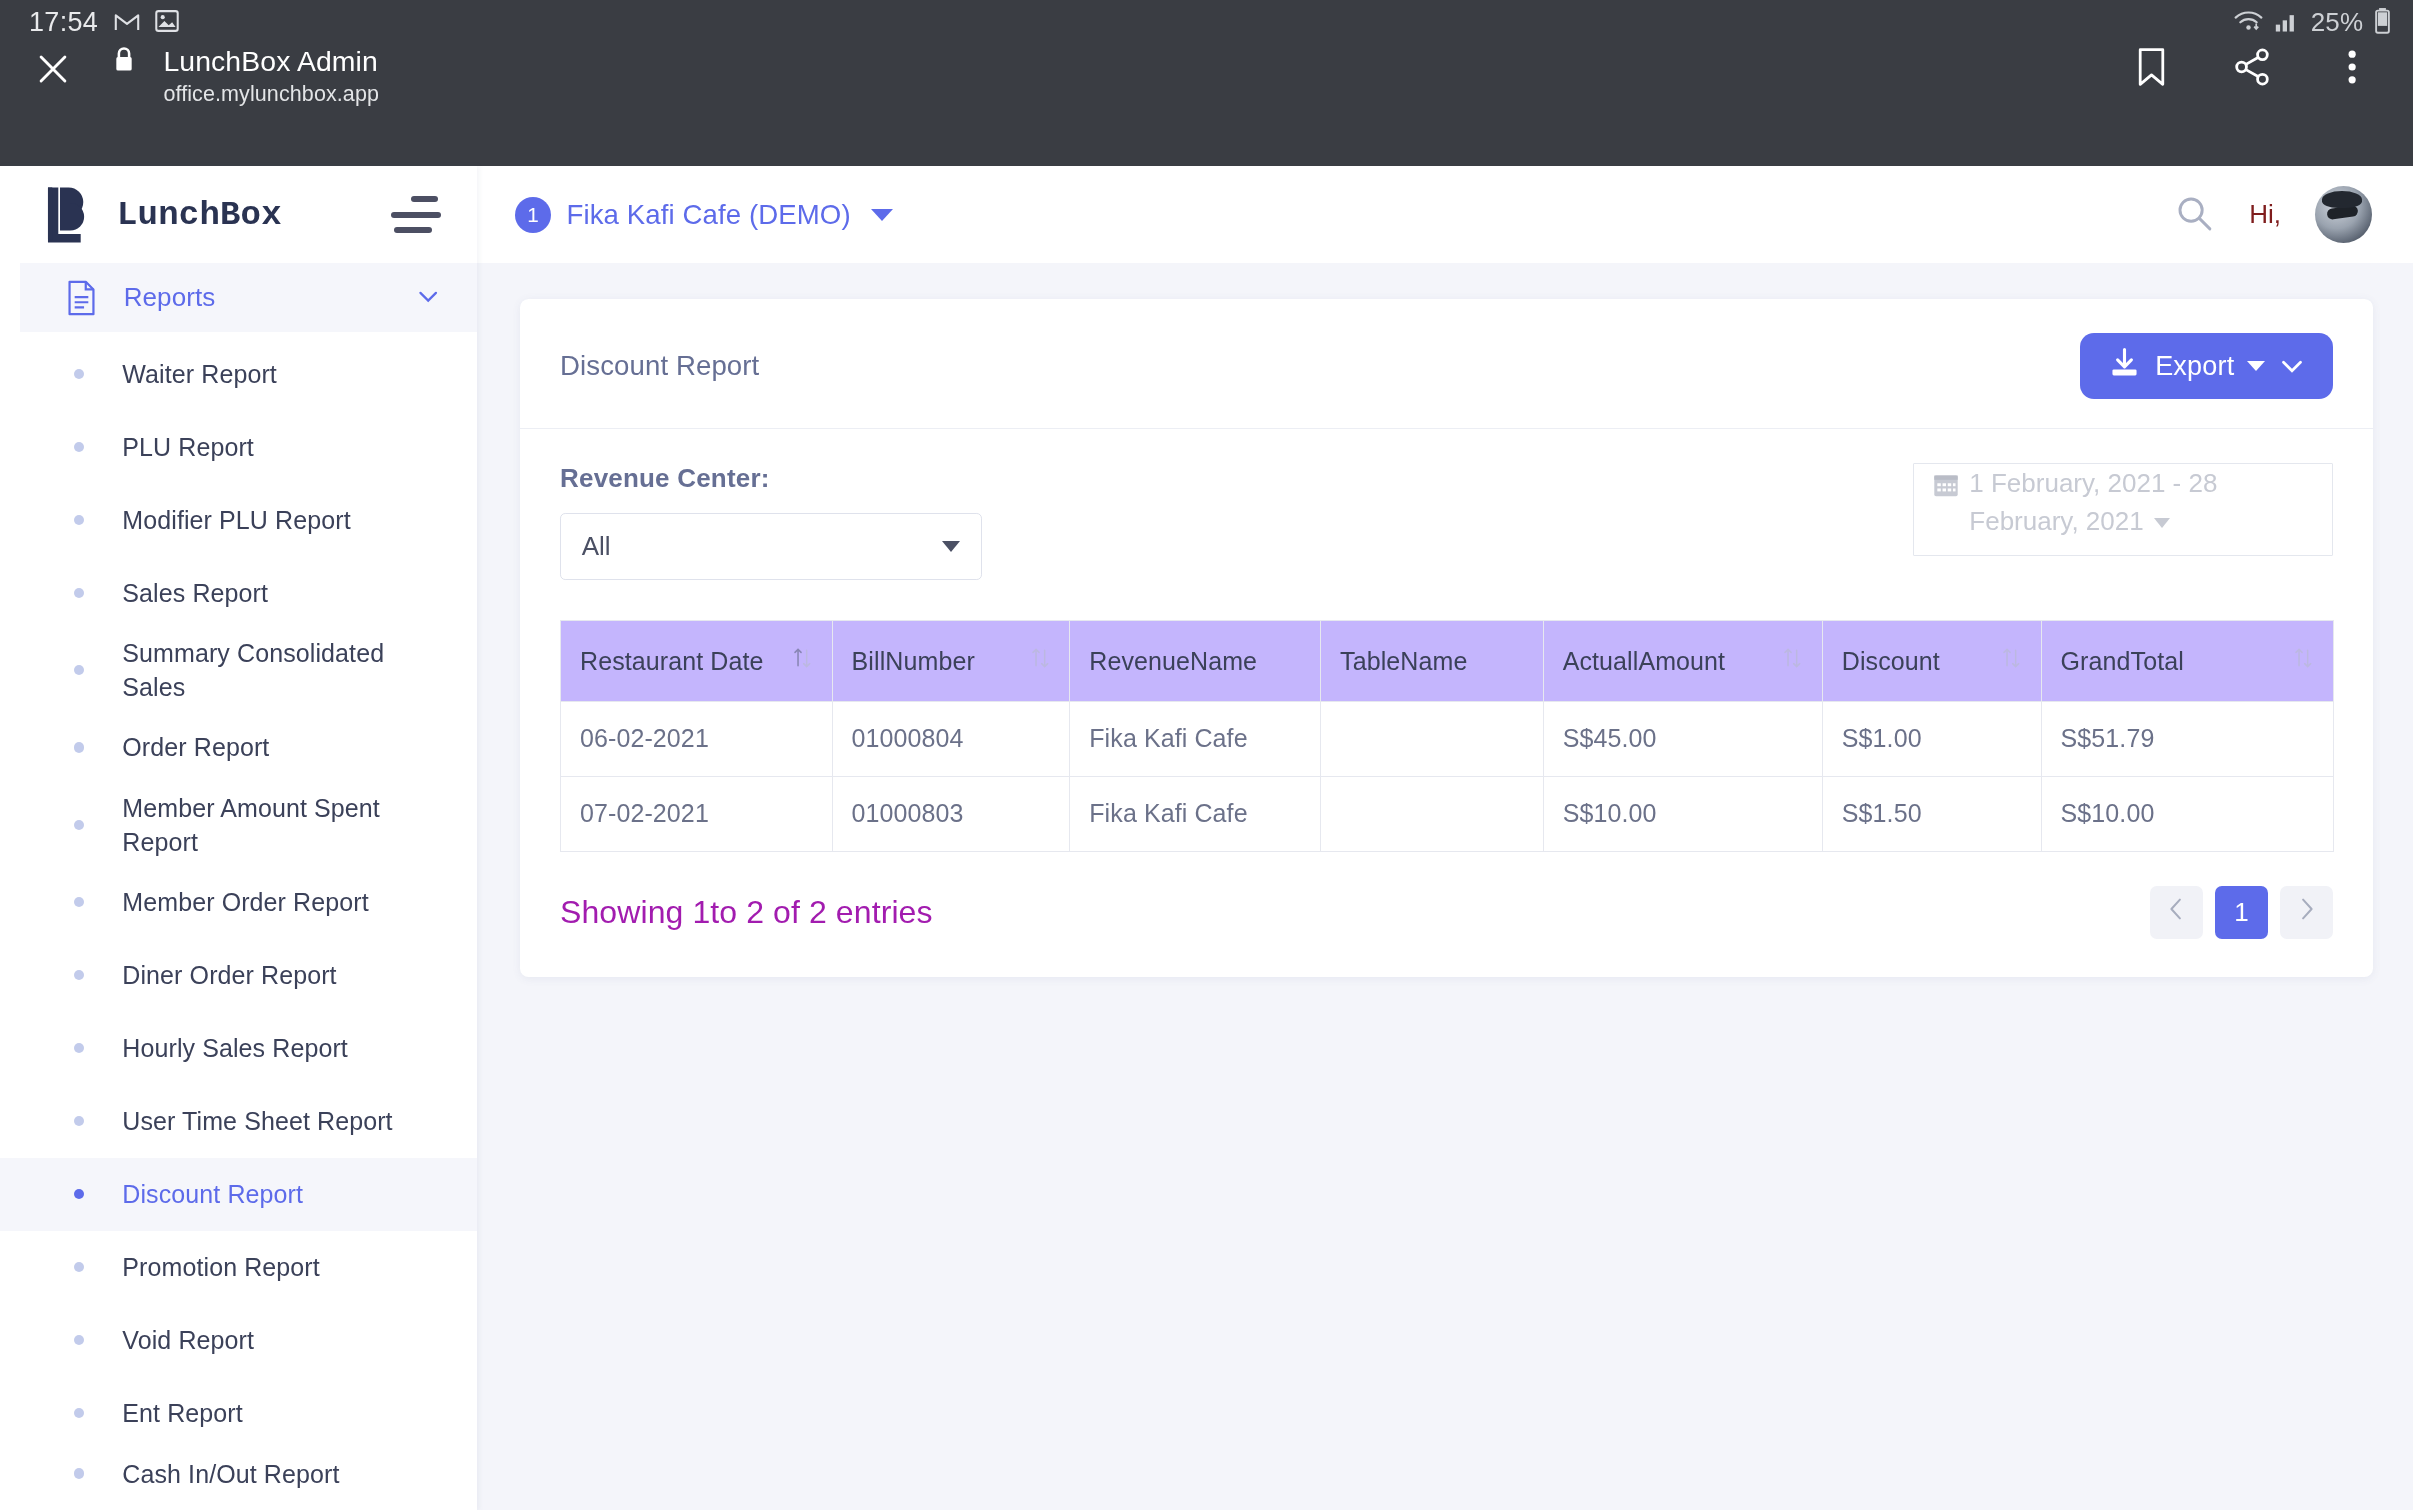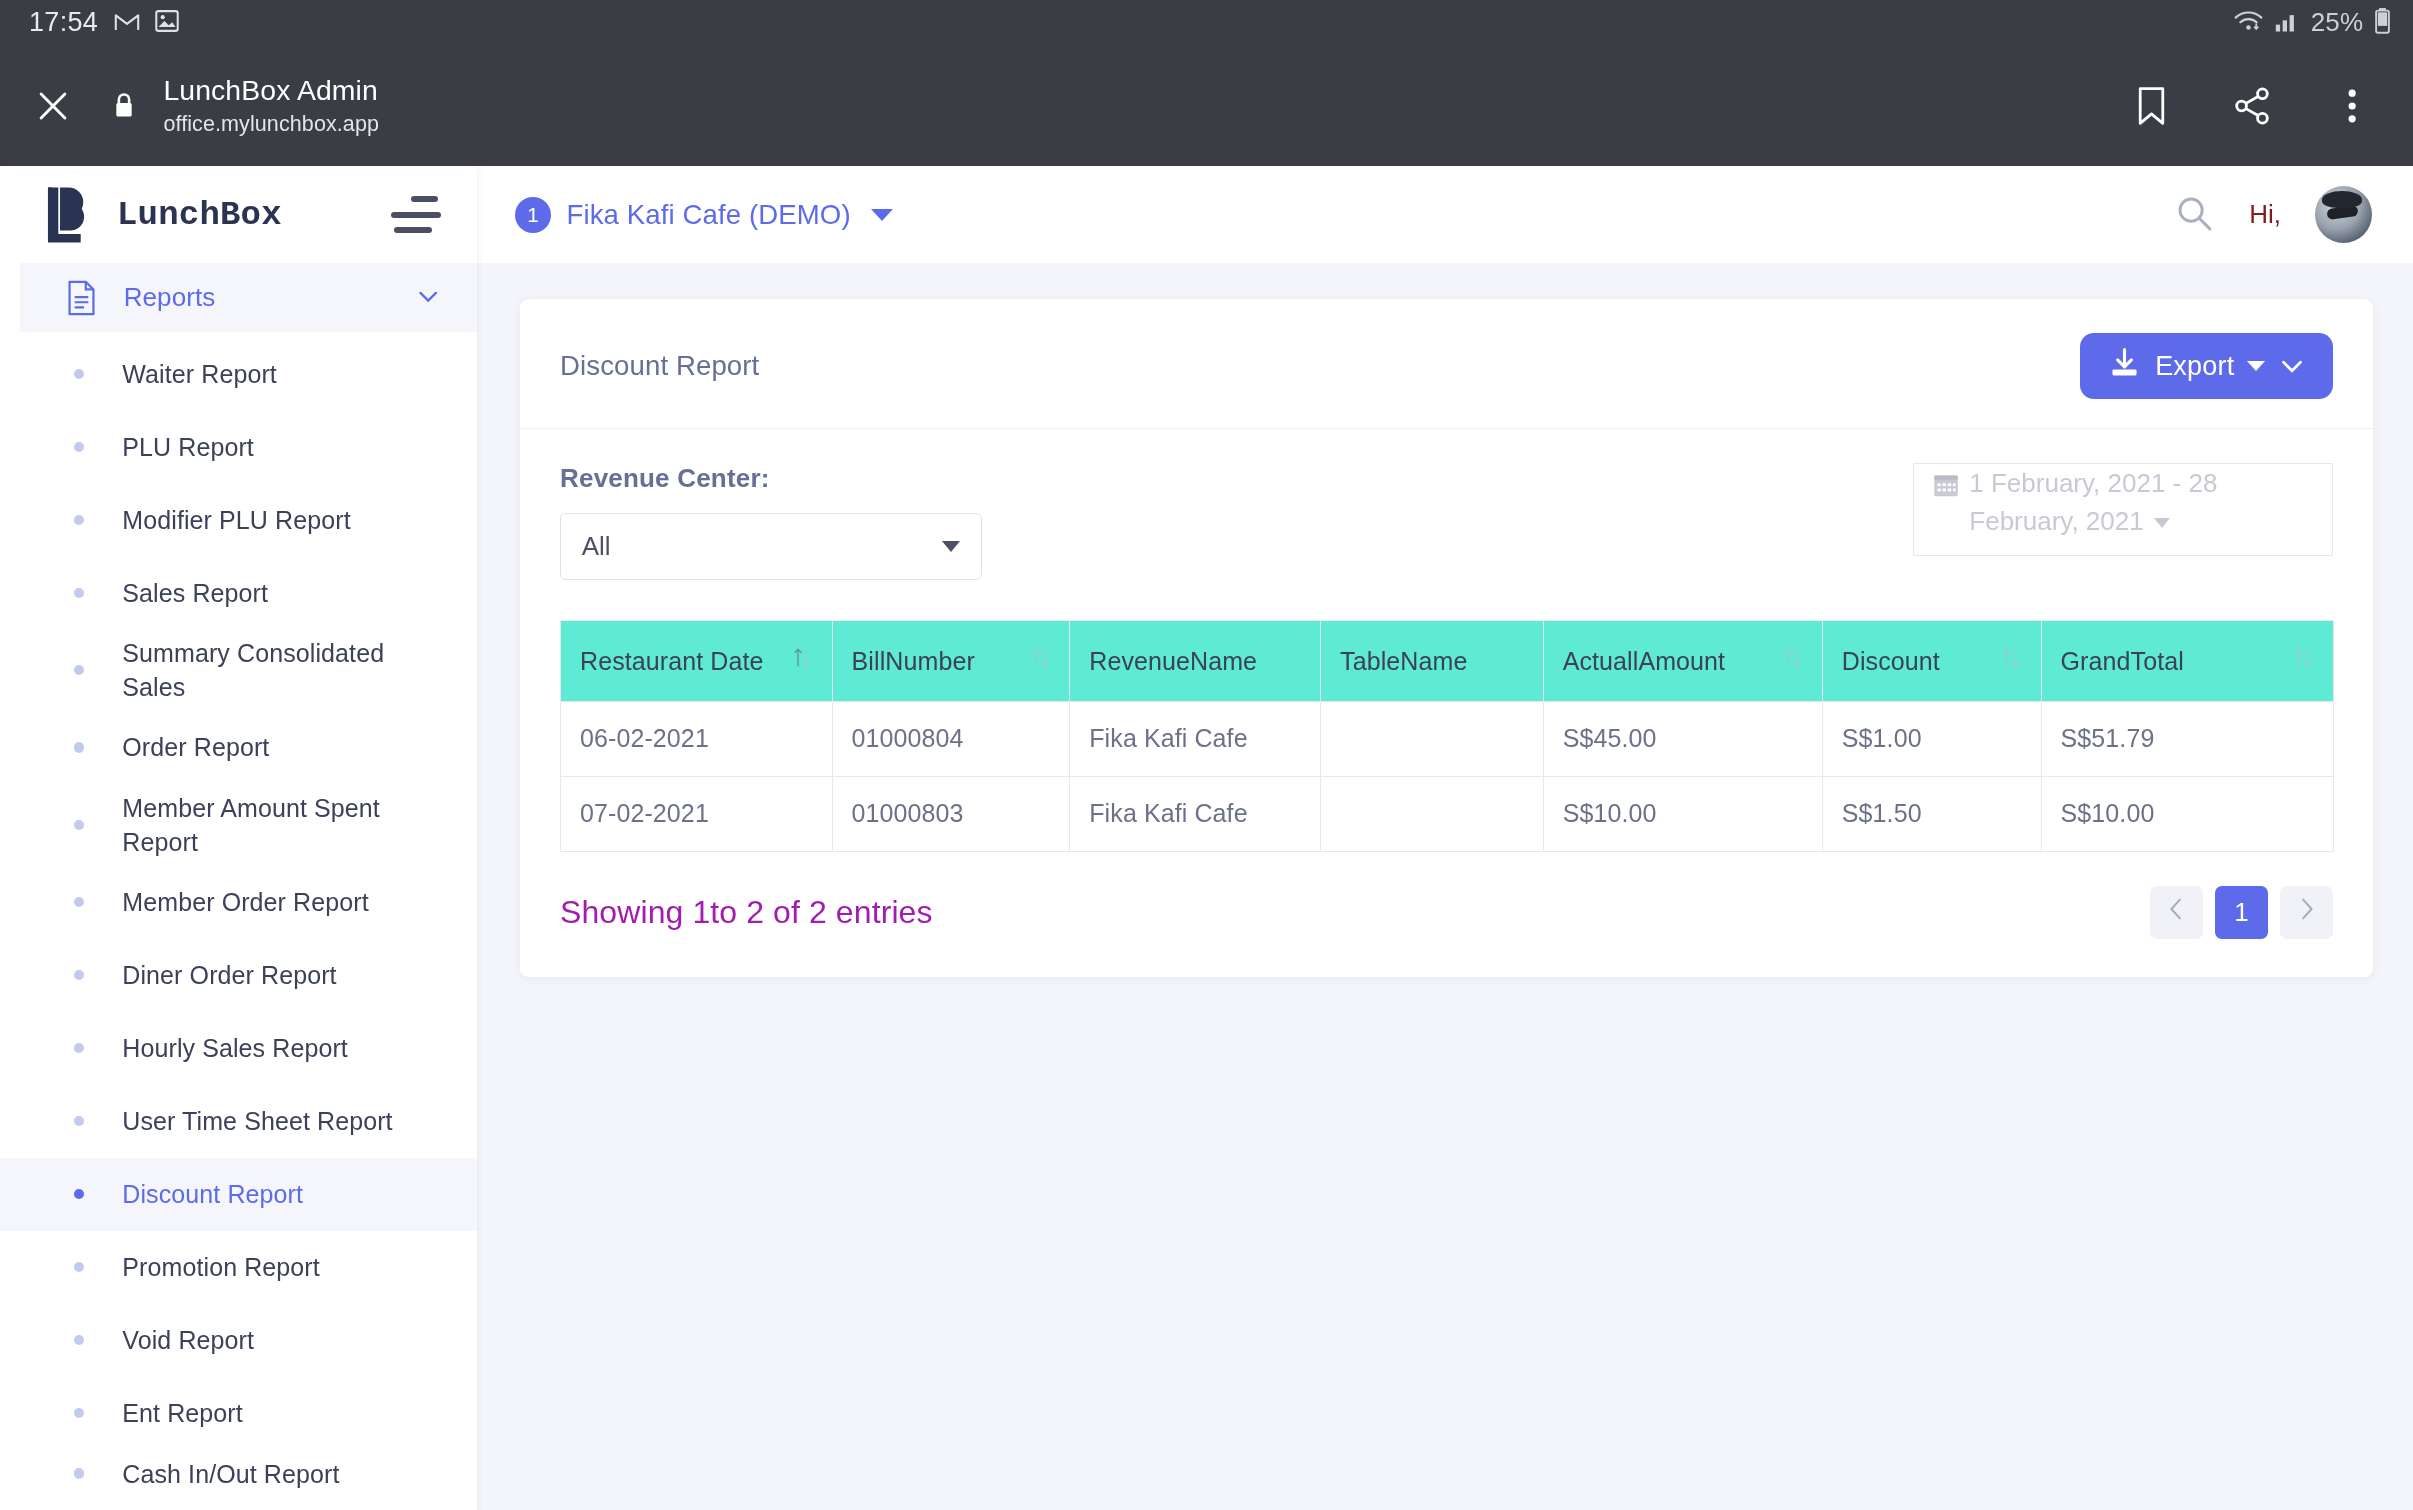--- a/index.html
+++ b/index.html
@@ -17,21 +17,21 @@
     padding: 0 22.4px 0 29px;
   }
   .status-left { display: flex; align-items: center; gap: 15.5px; }
   .status-time { color: #e9eaec; font-size: 27px; letter-spacing: 0.3px; }
   .status-right { display: flex; align-items: center; gap: 10.3px; }
   .status-batt-text { color: #cdd0d4; font-size: 26px; letter-spacing: 0.2px; }
 
   
   .browser-bar {
     height: 121px; background: #3a3d43;
-    display: flex; align-items: center; padding: 0 31px 0 29px;
+    display: flex; align-items: flex-start; padding: 0 31px 0 29px;
   }
   .bb-close { width: 47px; height: 47px; display:flex; align-items:center; justify-content:center; margin-right: 31px; }
   .bb-lock { width: 34px; display:flex; align-items:center; justify-content:center; margin-right: 22.4px; }
   .bb-titles { display: flex; flex-direction: column; gap: 4.3px; flex: 1; }
   .bb-title { color: #ffffff; font-size: 28.4px; letter-spacing: 0.1px; }
   .bb-url { color: #e3e5e7; font-size: 21.5px; letter-spacing: 0.1px; }
   .bb-actions { display: flex; align-items: center; gap: 57px; padding-right: 8.6px; }
   .bb-icon { width: 43px; height: 43px; display:flex; align-items:center; justify-content:center; }
 
   
@@ -156,21 +156,21 @@
   .daterange {
     width: 420px; min-height: 93px; border: 0.9px solid #e4e7ee; border-radius: 1px;
     background: #fff; padding: 0 19px; display: flex; align-items: flex-start; gap: 10.3px;
     color: #c7cad3; font-size: 26px; line-height: 38px; cursor: pointer;
   }
   .daterange .cal-ico { flex: 0 0 26px; margin-top: 6px; }
   .daterange .dr-caret { display:inline-block; width:0;height:0;border-left:8.6px solid transparent;border-right:8.6px solid transparent;border-top:10.3px solid #c7cad3; margin-left: 10.3px; vertical-align: middle;}
 
   table.report { width: calc(100% - 79px); margin: 40px 40px 0 40px; border-collapse: collapse; table-layout: fixed; }
   table.report th {
-    border: 0.9px solid #e6e8ef; background: #5eead4;
+    border: 0.9px solid #e6e8ef; background: #c4b5fd;
     color: #3b4159; font-size: 25px; font-weight: normal; text-align: left;
     padding: 24px 19px; letter-spacing: 0.1px;
     position: relative; vertical-align: middle;
   }
   table.report th .th-inner { display:flex; align-items:center; justify-content: space-between; gap: 8.6px;}
   table.report td {
     border: 0.9px solid #e6e8ef; color: #6b7189; font-size: 25px;
     padding: 22.4px 19px; letter-spacing: 0.1px;
   }
   .sort-ico { flex: 0 0 20.7px; opacity: .55; }

